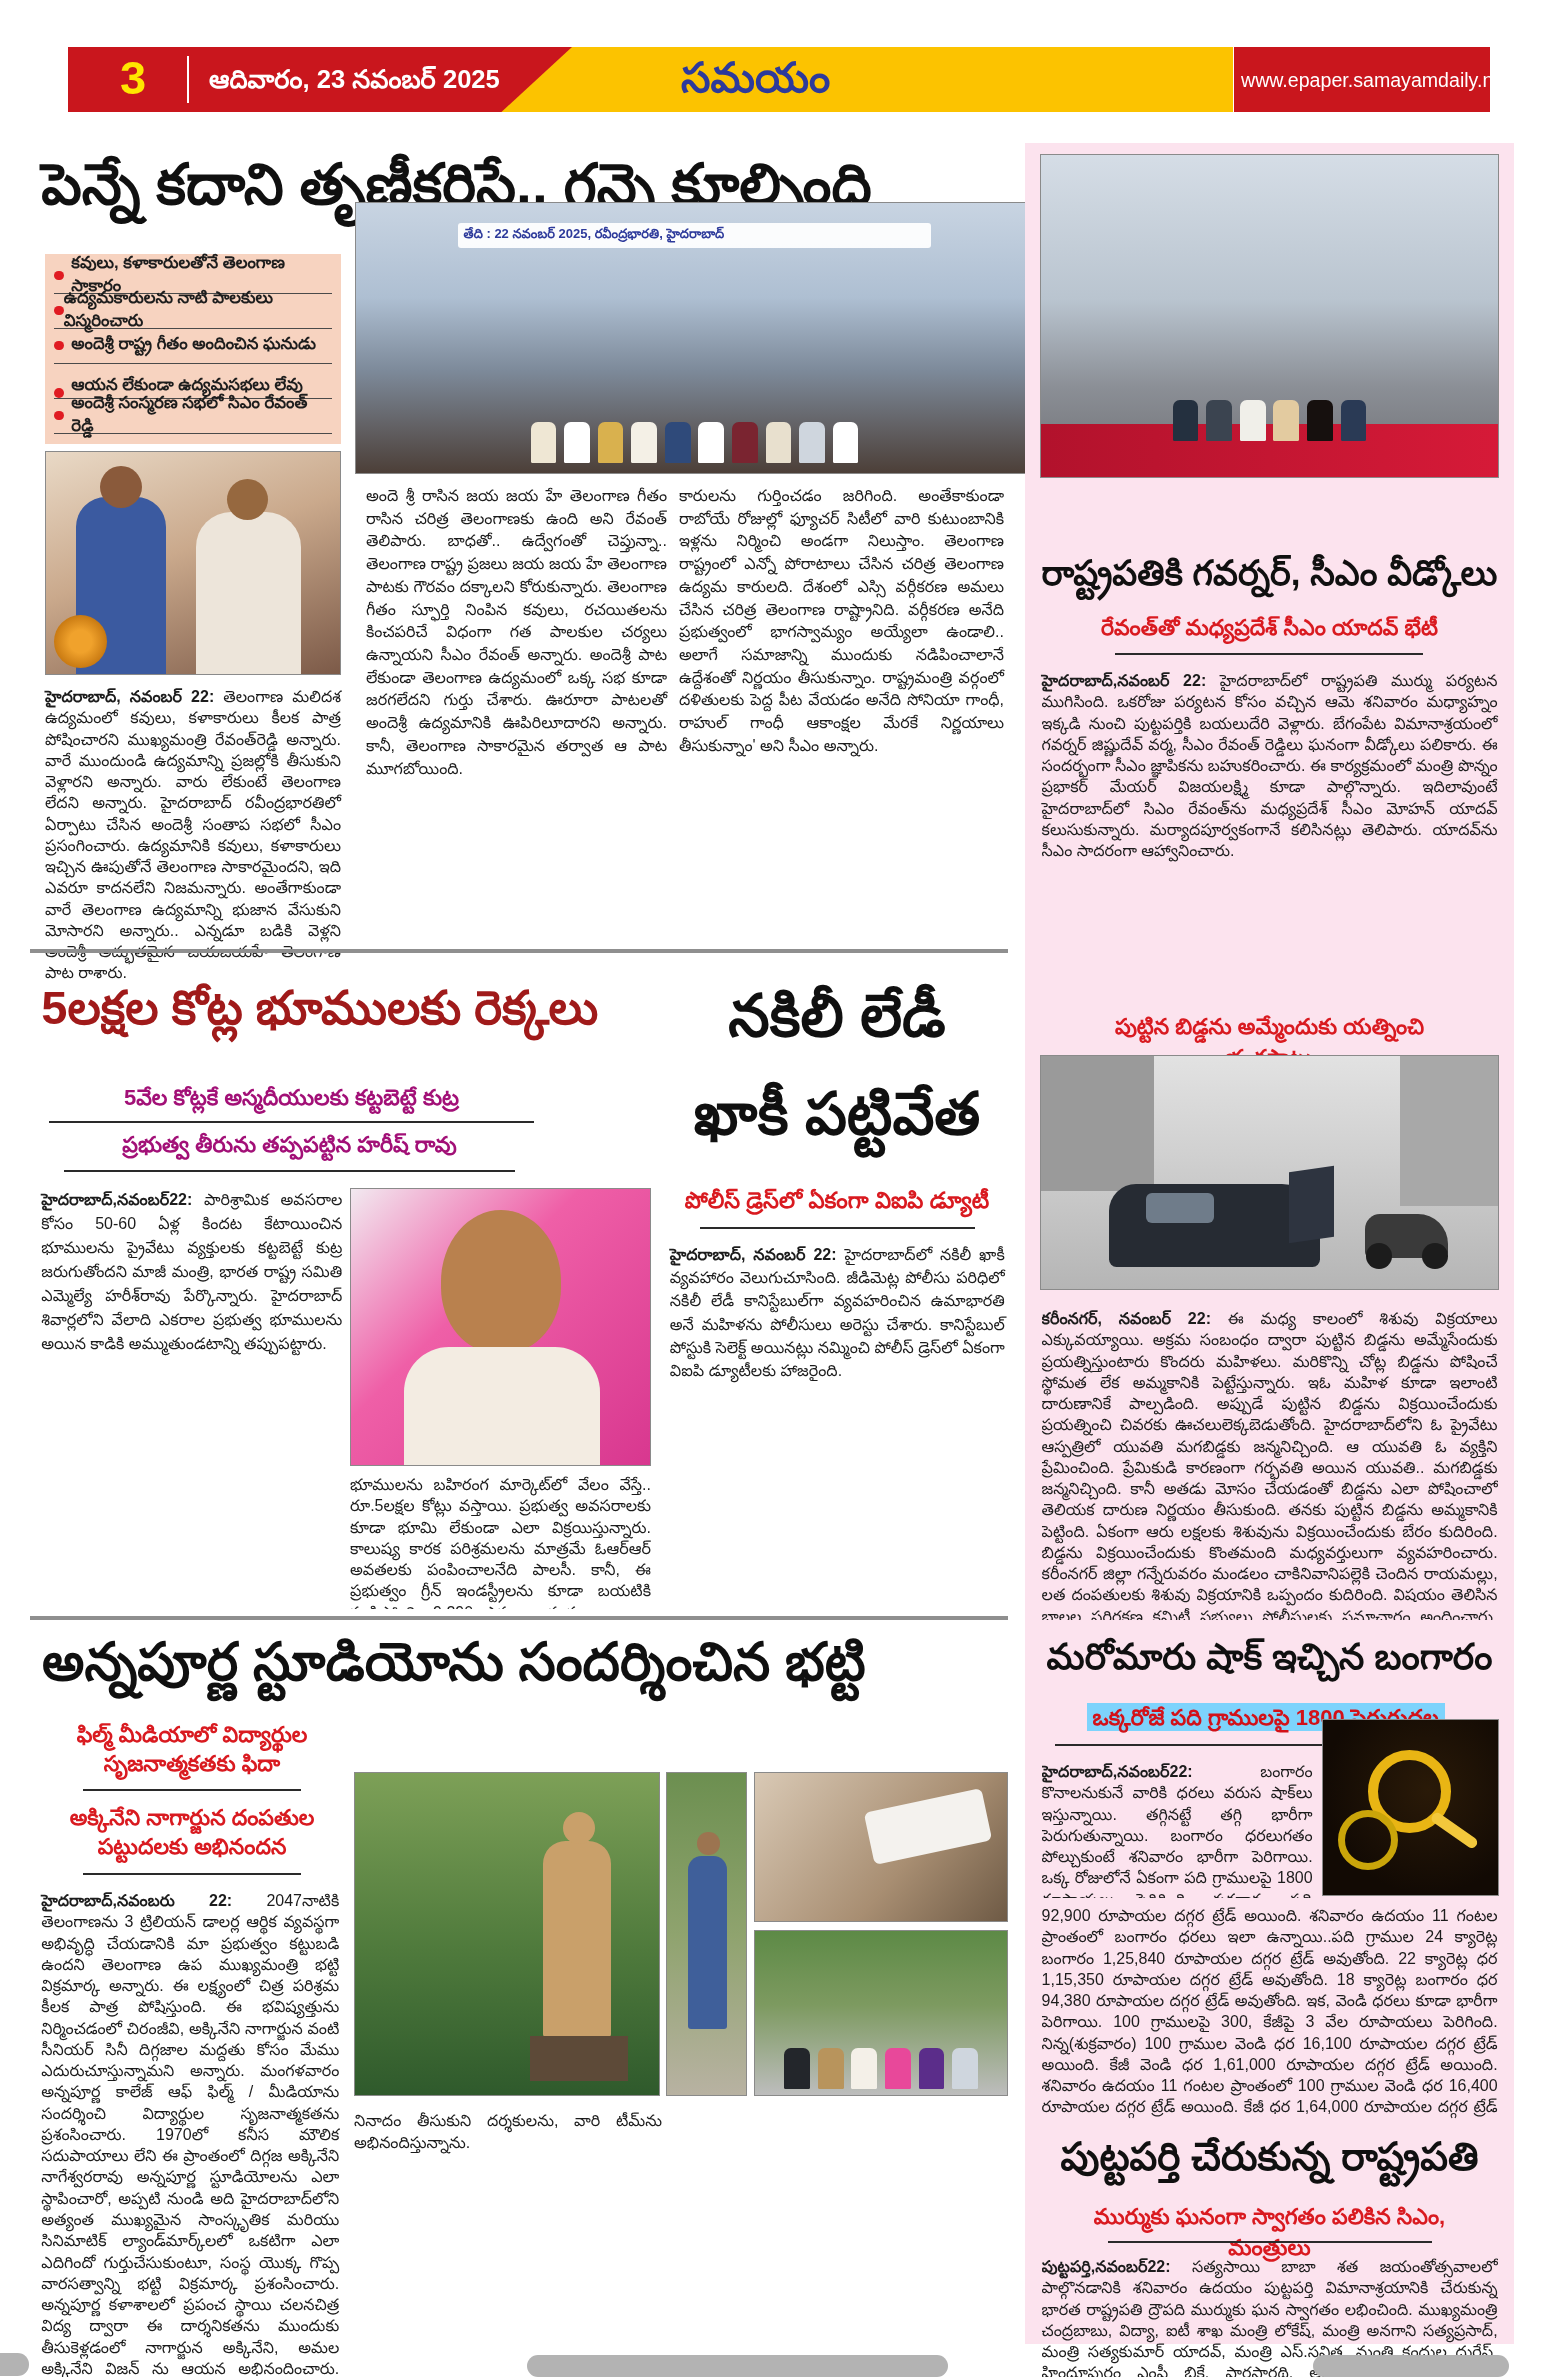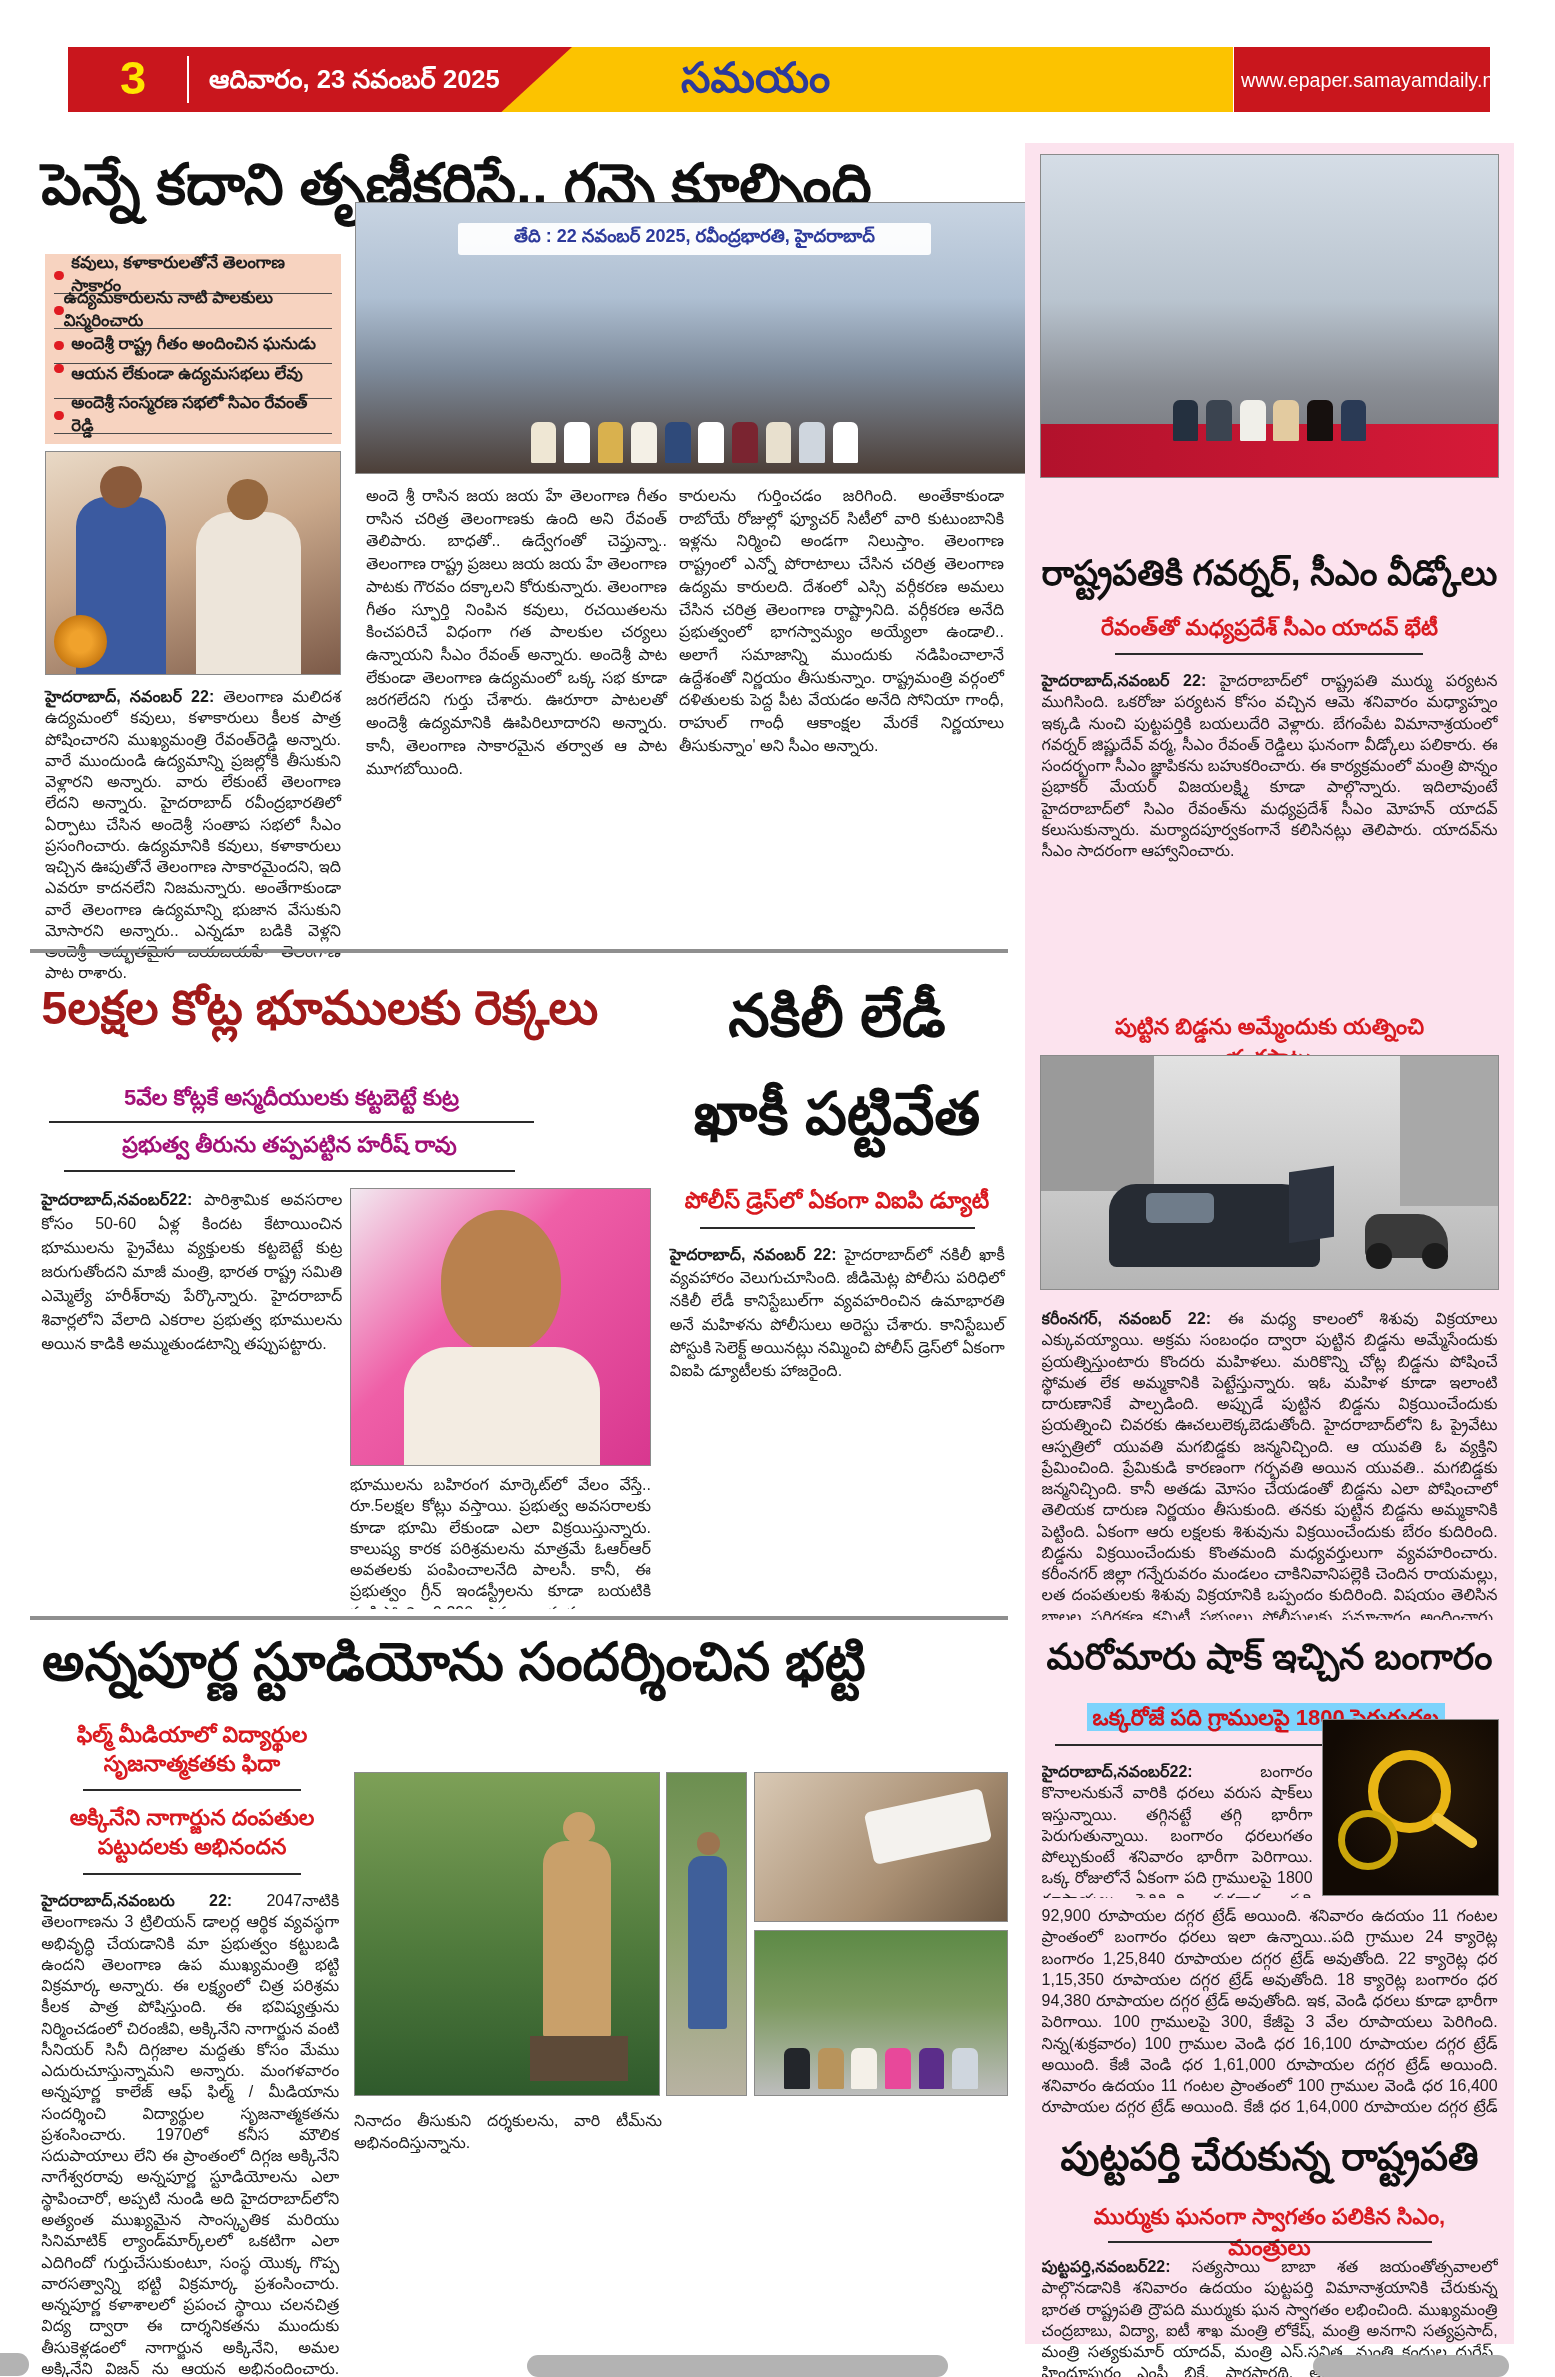--- a/index.html
+++ b/index.html
@@ -41,32 +41,32 @@
       <span style="font-size:16.6px;font-weight:bold;color:#1d1d1d">కవులు, కళాకారులతోనే తెలంగాణ సాకారం</span>
     </div>
     <div style="display:flex;align-items:center;gap:0;height:35px;border-bottom:1.1px solid #4a4a4a">
       <span style="width:9.8px;height:9.8px;border-radius:50%;background:#e01b22;flex:0 0 9.8px"></span>
       <span style="font-size:16.6px;font-weight:bold;color:#1d1d1d">ఉద్యమకారులను నాటి పాలకులు విస్మరించారు</span>
     </div>
     <div style="display:flex;align-items:center;gap:7.5px;height:35px;border-bottom:1.1px solid #4a4a4a">
       <span style="width:9.8px;height:9.8px;border-radius:50%;background:#e01b22;flex:0 0 9.8px"></span>
       <span style="font-size:16.6px;font-weight:bold;color:#1d1d1d">అందెశ్రీ రాష్ట్ర గీతం అందించిన ఘనుడు</span>
     </div>
-    <div style="display:flex;align-items:flex-start;gap:7.5px;height:35px;border-bottom:1.1px solid #4a4a4a">
+    <div style="display:flex;align-items:flex-end;gap:7.5px;height:35px;border-bottom:1.1px solid #4a4a4a">
       <span style="width:9.8px;height:9.8px;border-radius:50%;background:#e01b22;flex:0 0 9.8px"></span>
       <span style="font-size:16.6px;font-weight:bold;color:#1d1d1d">ఆయన లేకుండా ఉద్యమసభలు లేవు</span>
     </div>
     <div style="display:flex;align-items:center;gap:7.5px;height:35px;border-bottom:1.1px solid #4a4a4a">
       <span style="width:9.8px;height:9.8px;border-radius:50%;background:#e01b22;flex:0 0 9.8px"></span>
       <span style="font-size:16.6px;font-weight:bold;color:#1d1d1d">అందెశ్రీ సంస్మరణ సభలో సిఎం రేవంత్ రెడ్డి</span>
     </div>
   </div>
 
   <div class="photo" style="left:325px;top:59px;width:679px;height:272px;background:linear-gradient(180deg,#c8d4e2 0%,#aebfd2 35%,#7d8a9a 62%,#4c3f38 100%)">
-    <div class="abs" style="left:15%;top:19.6px;width:70%;background:rgba(255,255,255,.93);color:#2d3a9b;font-size:18px;font-weight:bold;text-align:center;padding:3.8px 6px;border-radius:3px">తేది : 22 నవంబర్ 2025, రవీంద్రభారతి, హైదరాబాద్</div>
+    <div class="abs" style="left:15%;top:19.6px;width:70%;background:rgba(255,255,255,.93);color:#2d3a9b;font-size:13px;font-weight:bold;text-align:left;padding:3.8px 6px;border-radius:3px">తేది : 22 నవంబర్ 2025, రవీంద్రభారతి, హైదరాబాద్</div>
     <div class="abs" style="left:0;bottom:10.5px;width:100%;text-align:center;white-space:nowrap">
       <span class="person"><span class="hd"></span><span class="bd" style="display:block;background:#efe7d4"></span></span>
       <span class="person"><span class="hd"></span><span class="bd" style="display:block;background:#ffffff"></span></span>
       <span class="person"><span class="hd"></span><span class="bd" style="display:block;background:#d9b14e"></span></span>
       <span class="person"><span class="hd"></span><span class="bd" style="display:block;background:#f4f0e6"></span></span>
       <span class="person"><span class="hd"></span><span class="bd" style="display:block;background:#2f4a7a"></span></span>
       <span class="person"><span class="hd"></span><span class="bd" style="display:block;background:#ffffff"></span></span>
       <span class="person"><span class="hd"></span><span class="bd" style="display:block;background:#7a2430"></span></span>
       <span class="person"><span class="hd"></span><span class="bd" style="display:block;background:#e8e0ce"></span></span>
       <span class="person"><span class="hd"></span><span class="bd" style="display:block;background:#cfd6de"></span></span>

